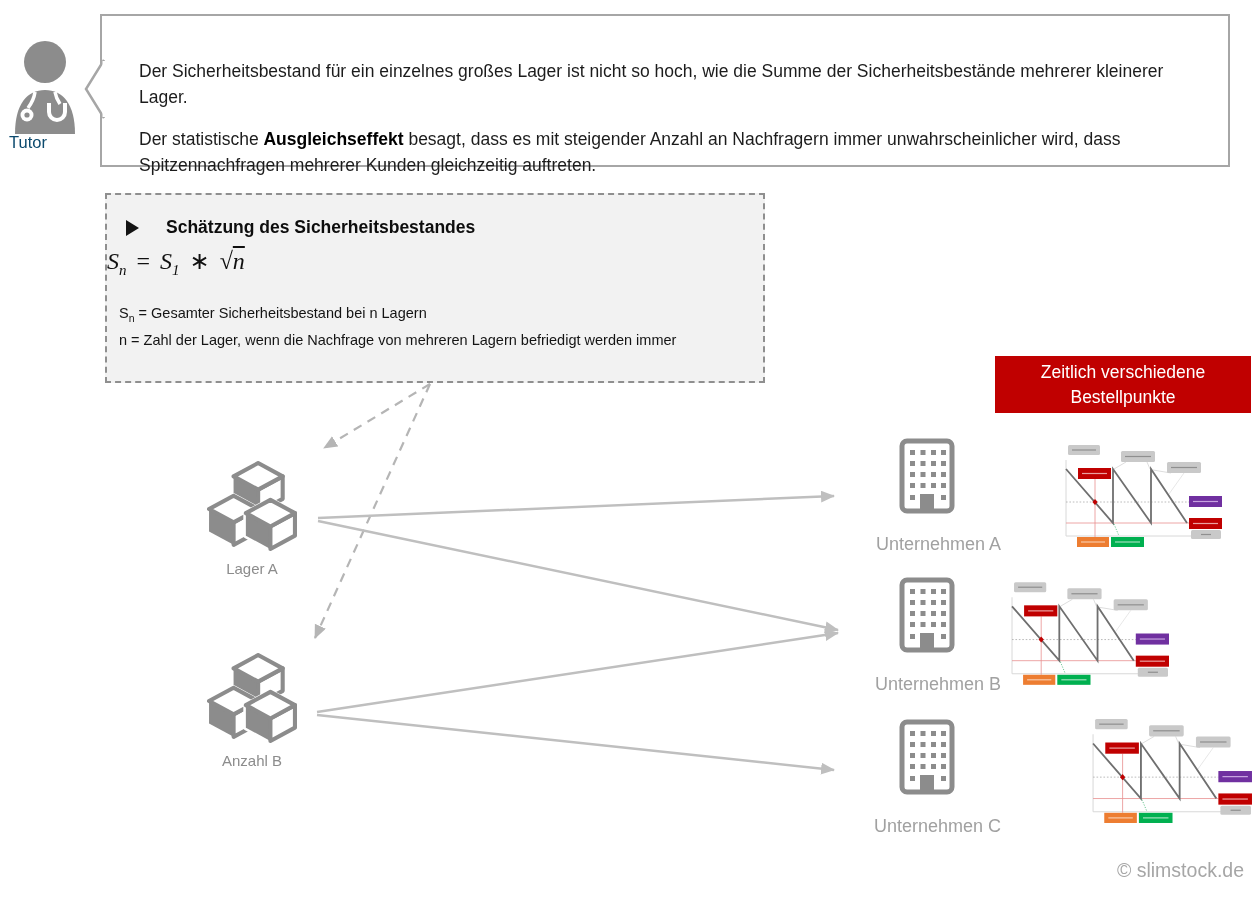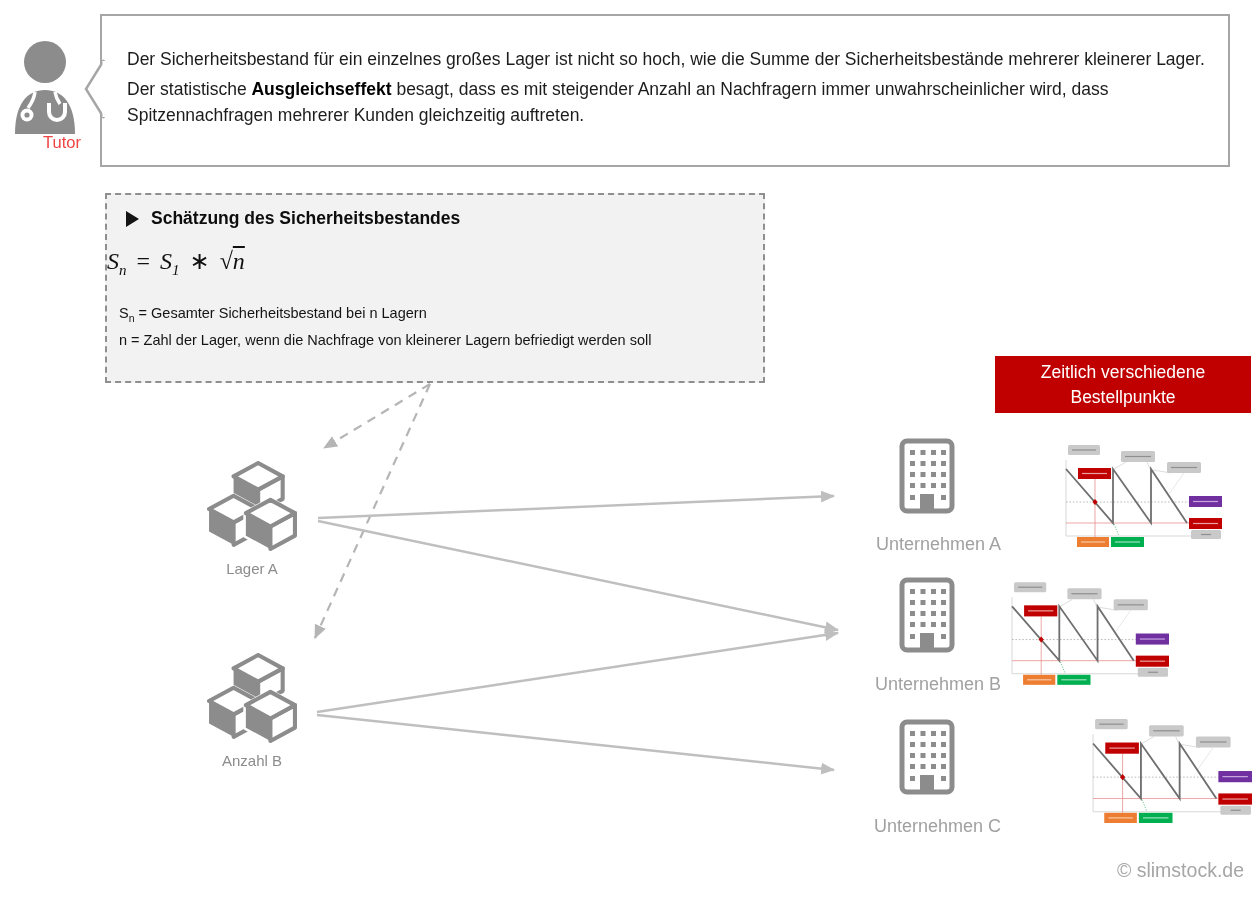--- a/index.html
+++ b/index.html
@@ -6,34 +6,34 @@
   #stage {
     position:relative; width:1257px; height:903px; background:#fff;
     font-family:"Liberation Sans", sans-serif; overflow:hidden;
   }
   
   .bubble {
     position:absolute; left:100px; top:14px; width:1130px; height:153px;
     box-sizing:border-box; border:2.5px solid #a6a6a6; background:#fff;
     padding:26px 16px 0 21px; font-size:17.5px; line-height:26px; color:#1c1c1c;
   }
-  .bubble p { margin:4px; }
+  .bubble p { margin:16px; }
   .bubble b { color:#000; }
   .bubble-tail { position:absolute; left:-19px; top:42px; }
   
   .tutor-icon { position:absolute; left:11px; top:40px; }
-  .tutor-label { position:absolute; left:9px; top:133px; width:72px; text-align:right;
-    color:#ef4444; font-size:16.5px; }
+  .tutor-label { position:absolute; left:9px; top:133px; width:72px; text-align:left;
+    color:#0c4a6e; font-size:16.5px; }
   
   .formula-box {
     position:absolute; left:105px; top:193px; width:660px; height:190px;
     box-sizing:border-box; background:#f2f2f2; border:2px dashed #8f8f8f;
   }
-  .fb-title { position:absolute; left:19px; top:13px; display:flex; align-items:center;
-    gap:12px; font-weight:bold; font-size:17.5px; color:#0d0d0d; }
+  .fb-title { position:absolute; left:19px; top:22px; display:flex; align-items:center;
+    gap:27px; font-weight:bold; font-size:17.5px; color:#0d0d0d; }
   .tri { width:0; height:0; border-left:13px solid #141414;
     border-top:8px solid transparent; border-bottom:8px solid transparent; }
   .fb-formula { position:absolute; left:0; right:0; top:52px; text-align:left;
     font-family:"Liberation Serif", serif; font-style:italic; font-size:24px; color:#101010; }
   .fb-formula sub { font-size:15px; font-style:italic; }
   .fb-formula .op { font-style:normal; padding:0 4px; }
   .radicand { text-decoration:overline; }
   .fb-legend { position:absolute; left:12px; top:107px; font-size:14.5px;
     line-height:22px; color:#141414; }
   .fb-legend sub { font-size:10.5px; }
@@ -166,21 +166,21 @@
     </div>
     <div class="fb-formula">
       <i>S</i><sub>n</sub>
       <span class="op">=</span>
       <i>S</i><sub>1</sub>
       <span class="op">∗</span>
       <span>√</span><span class="radicand">n</span>
     </div>
     <div class="fb-legend">
       <div><span>S</span><sub>n</sub><span> = Gesamter Sicherheitsbestand bei n Lagern</span></div>
-      <div><span>n</span><sub></sub><span> = Zahl der Lager, wenn die Nachfrage von kleinerer Lagern befriedigt werden soll</span></div>
+      <div><span>n</span><sub></sub><span> = Zahl der Lager, wenn die Nachfrage von mehreren Lagern befriedigt werden immer</span></div>
     </div>
   </div>
 
   <div class="banner">
     <div>Zeitlich verschiedene</div>
     <div>Bestellpunkte</div>
   </div>
 
   <svg class="overlay" width="1257" height="903" viewBox="0 0 1257 903">
     <defs>

